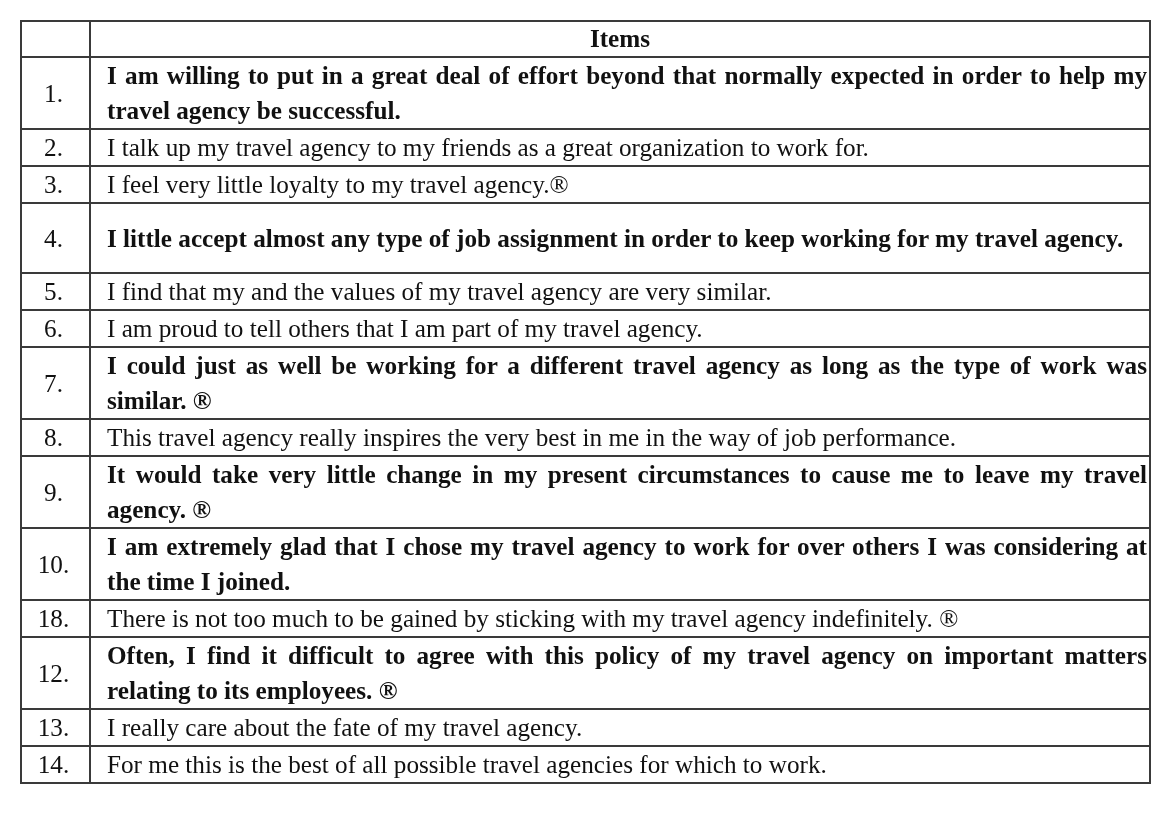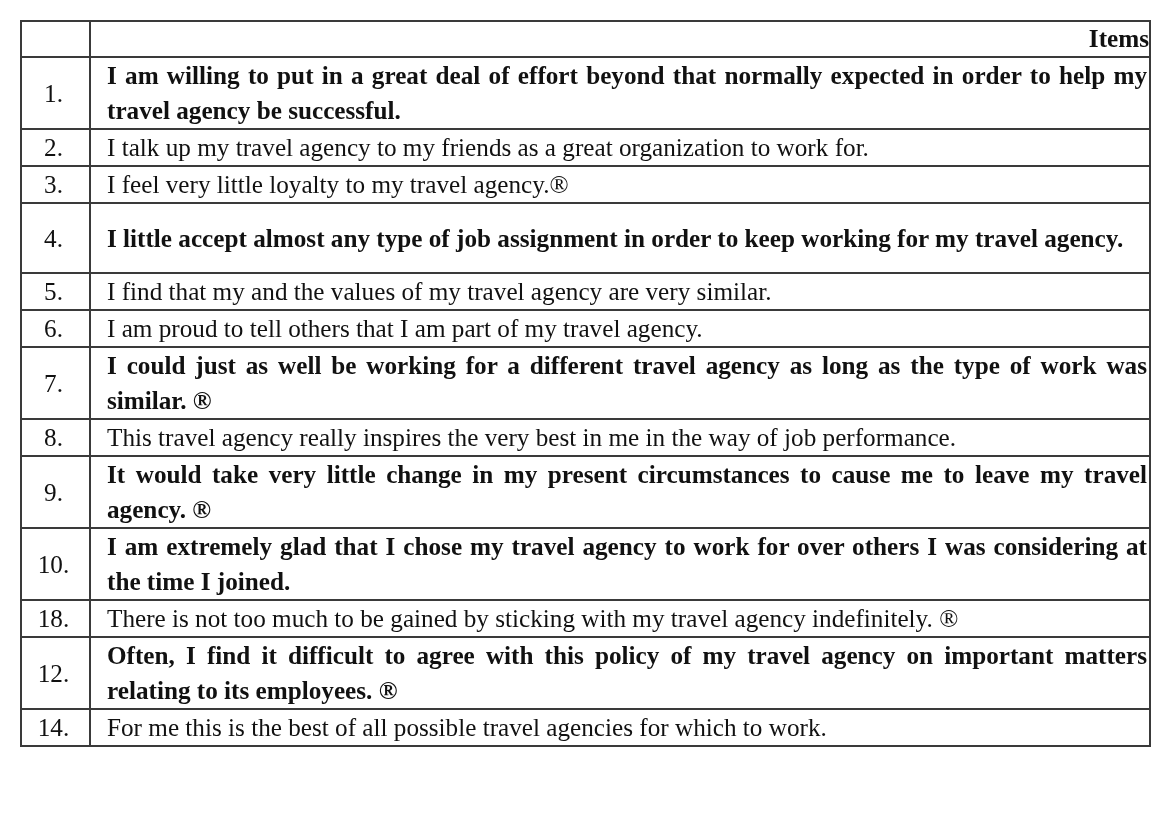--- a/index.html
+++ b/index.html
@@ -28,21 +28,21 @@
     .items-table td, .items-table th {
       border: 2px solid #3a3a3a;
       padding: 0;
       vertical-align: middle;
     }
     .items-table col.num-col { width: 69px; }
     .items-table col.text-col { width: 1060px; }
     .items-table thead th {
       height: 34px;
       font-weight: bold;
-      text-align: right;
+      text-align: center;
       line-height: 34px;
     }
     .num-cell {
       text-align: center;
       padding-right: 4px !important;
     }
     .text-cell {
       text-align: justify;
       text-align-last: left;
       padding: 0 2px 0 16px !important;
@@ -110,17 +110,21 @@
     </tr>
     <tr>
       <td class="num-cell">18.</td>
       <td class="text-cell">There is not too much to be gained by sticking with my travel agency indefinitely. ®</td>
     </tr>
     <tr>
       <td class="num-cell">12.</td>
       <td class="text-cell two-line">Often, I find it difficult to agree with this policy of my travel agency on important matters relating to its employees. ®</td>
     </tr>
     <tr>
+      <td class="num-cell">13.</td>
+      <td class="text-cell">I really care about the fate of my travel agency.</td>
+    </tr>
+    <tr>
       <td class="num-cell">14.</td>
       <td class="text-cell">For me this is the best of all possible travel agencies for which to work.</td>
     </tr>
   </tbody>
 </table>
 
 </body></html>

